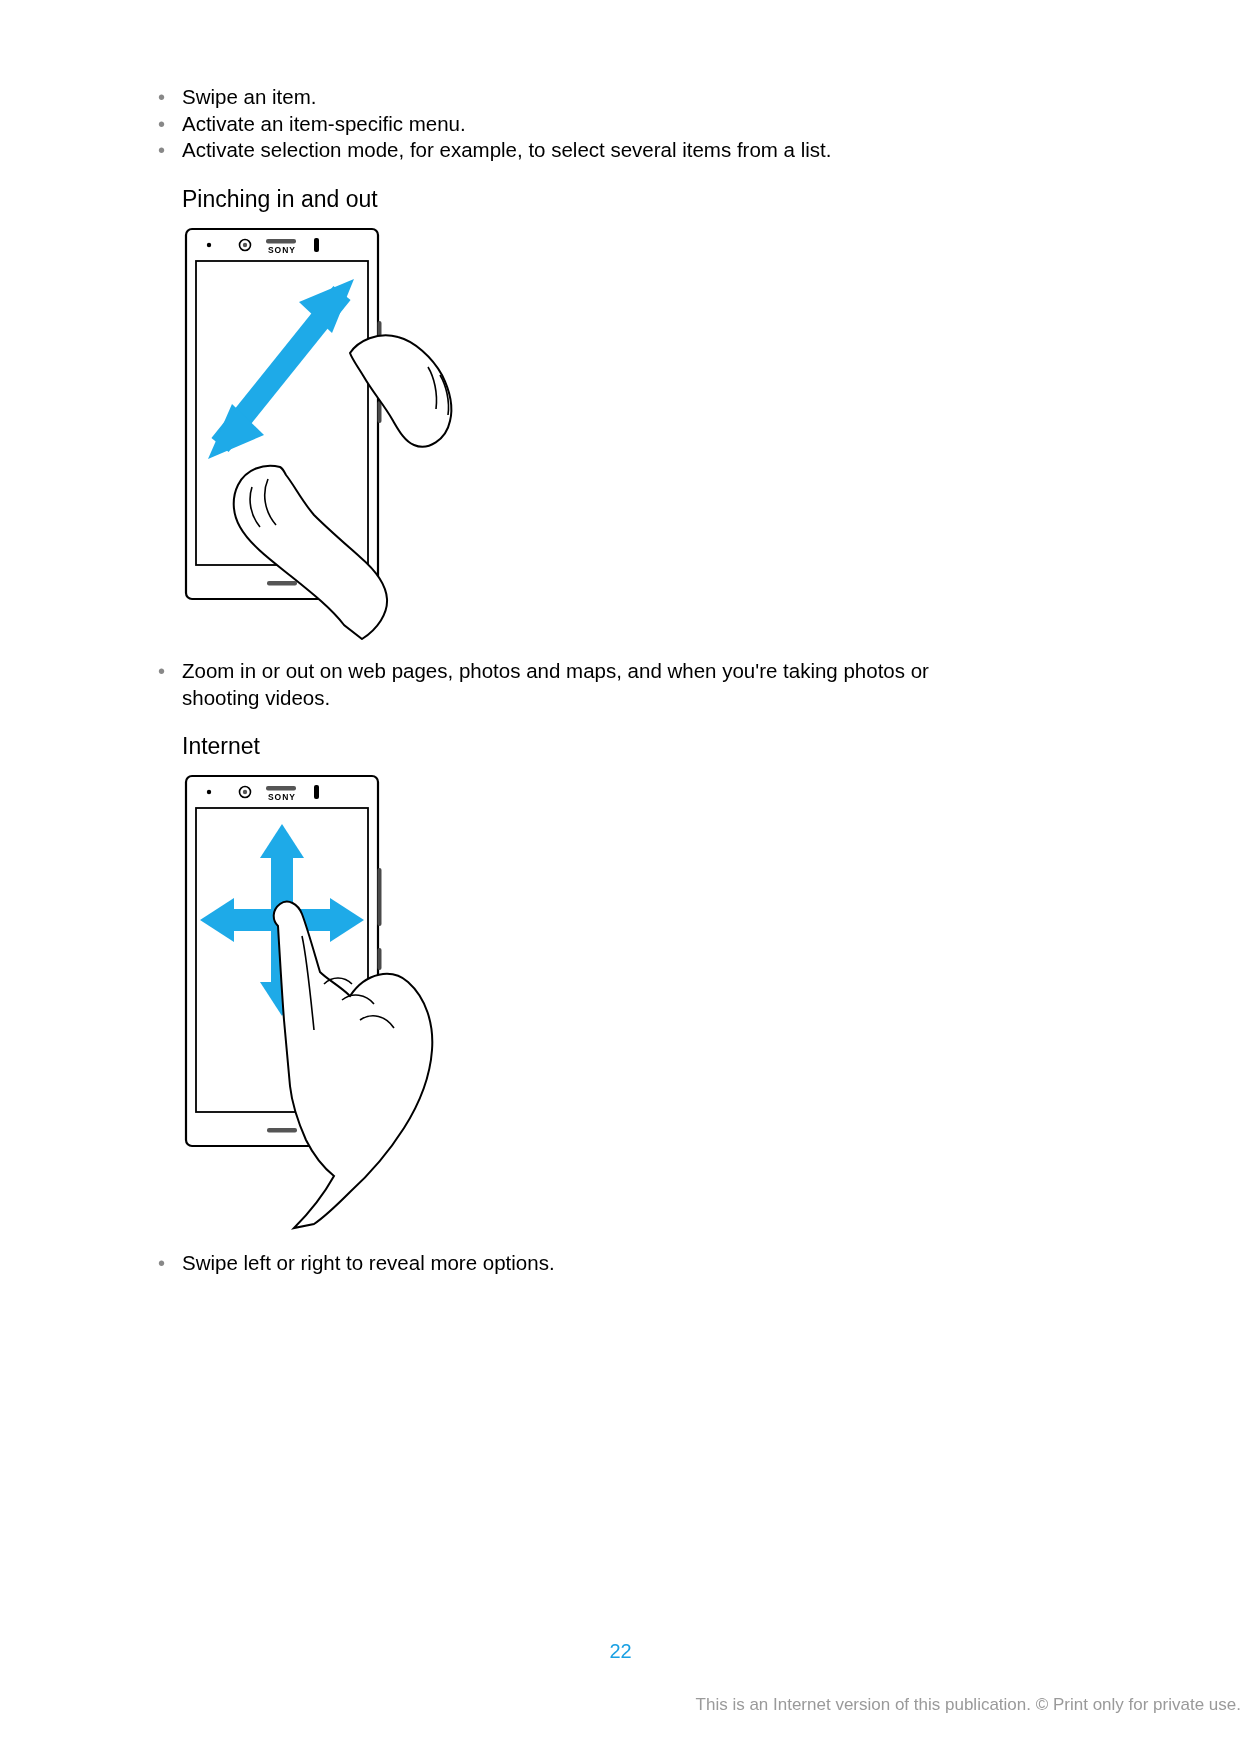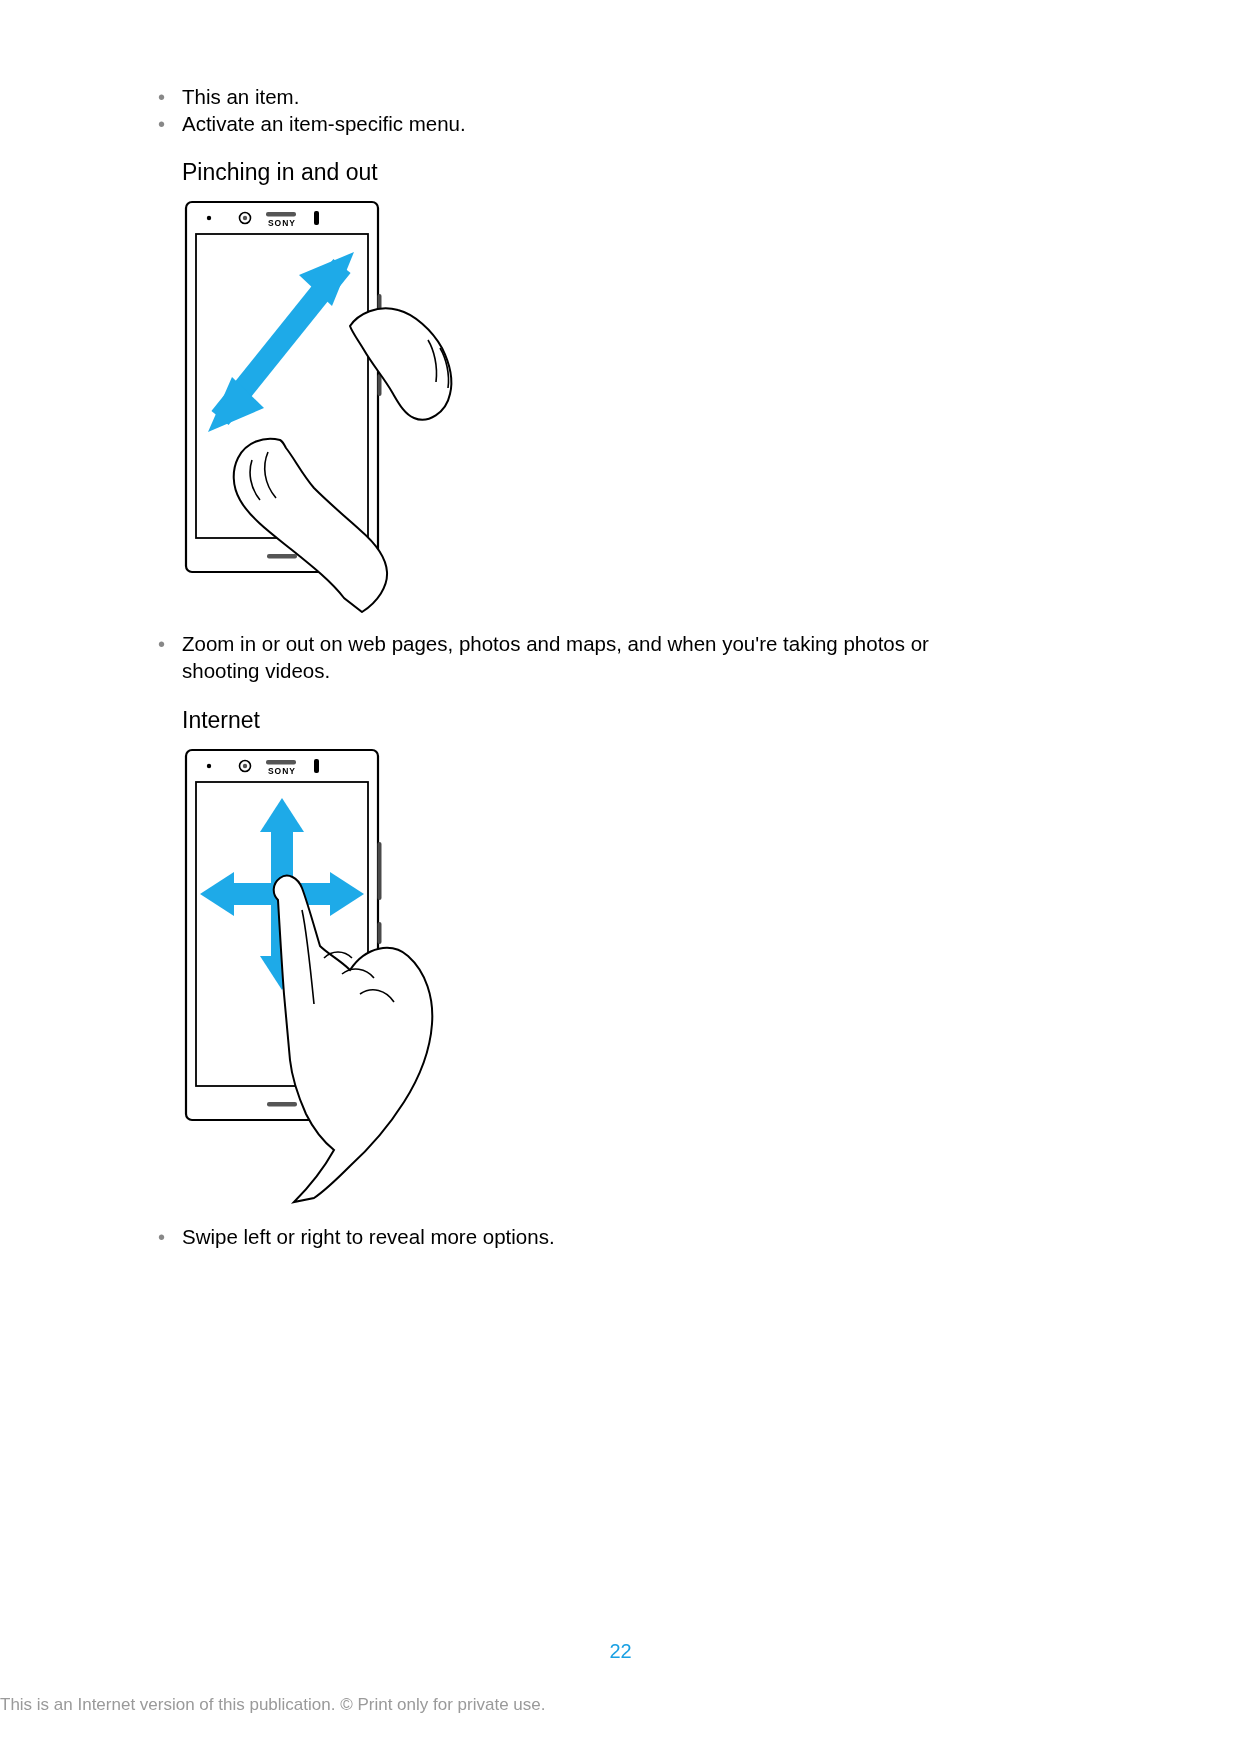--- a/index.html
+++ b/index.html
@@ -60,35 +60,36 @@
     text-align: center;
     font-size: 20px;
     color: #19a0e3;
     font-weight: 400;
   }
   .footer-note {
     position: absolute;
     left: 0;
     width: 1241px;
     top: 1695px;
-    text-align: left;
+    text-align: right;
     font-size: 17px;
     color: #9a9a9a;
     font-weight: 400;
   }
 </style>
 </head>
 <body>
 
 <div class="page">
   <div class="content">
 
     <ul class="bullets">
-      <li>This an item.</li>
+      <li>Swipe an item.</li>
       <li>Activate an item-specific menu.</li>
+      <li>Activate selection mode, for example, to select several items from a list.</li>
     </ul>
 
     <h3 class="section-heading">Pinching in and out</h3>
 
     <div class="illustration">
       <svg width="480" height="415" viewBox="0 0 480 415">
 
         <rect x="4" y="4" width="192" height="370" rx="6" ry="6" fill="#fff" stroke="#000" stroke-width="2.2"></rect>
         <rect x="14" y="36" width="172" height="304" fill="#fff" stroke="#000" stroke-width="1.8"></rect>
 

